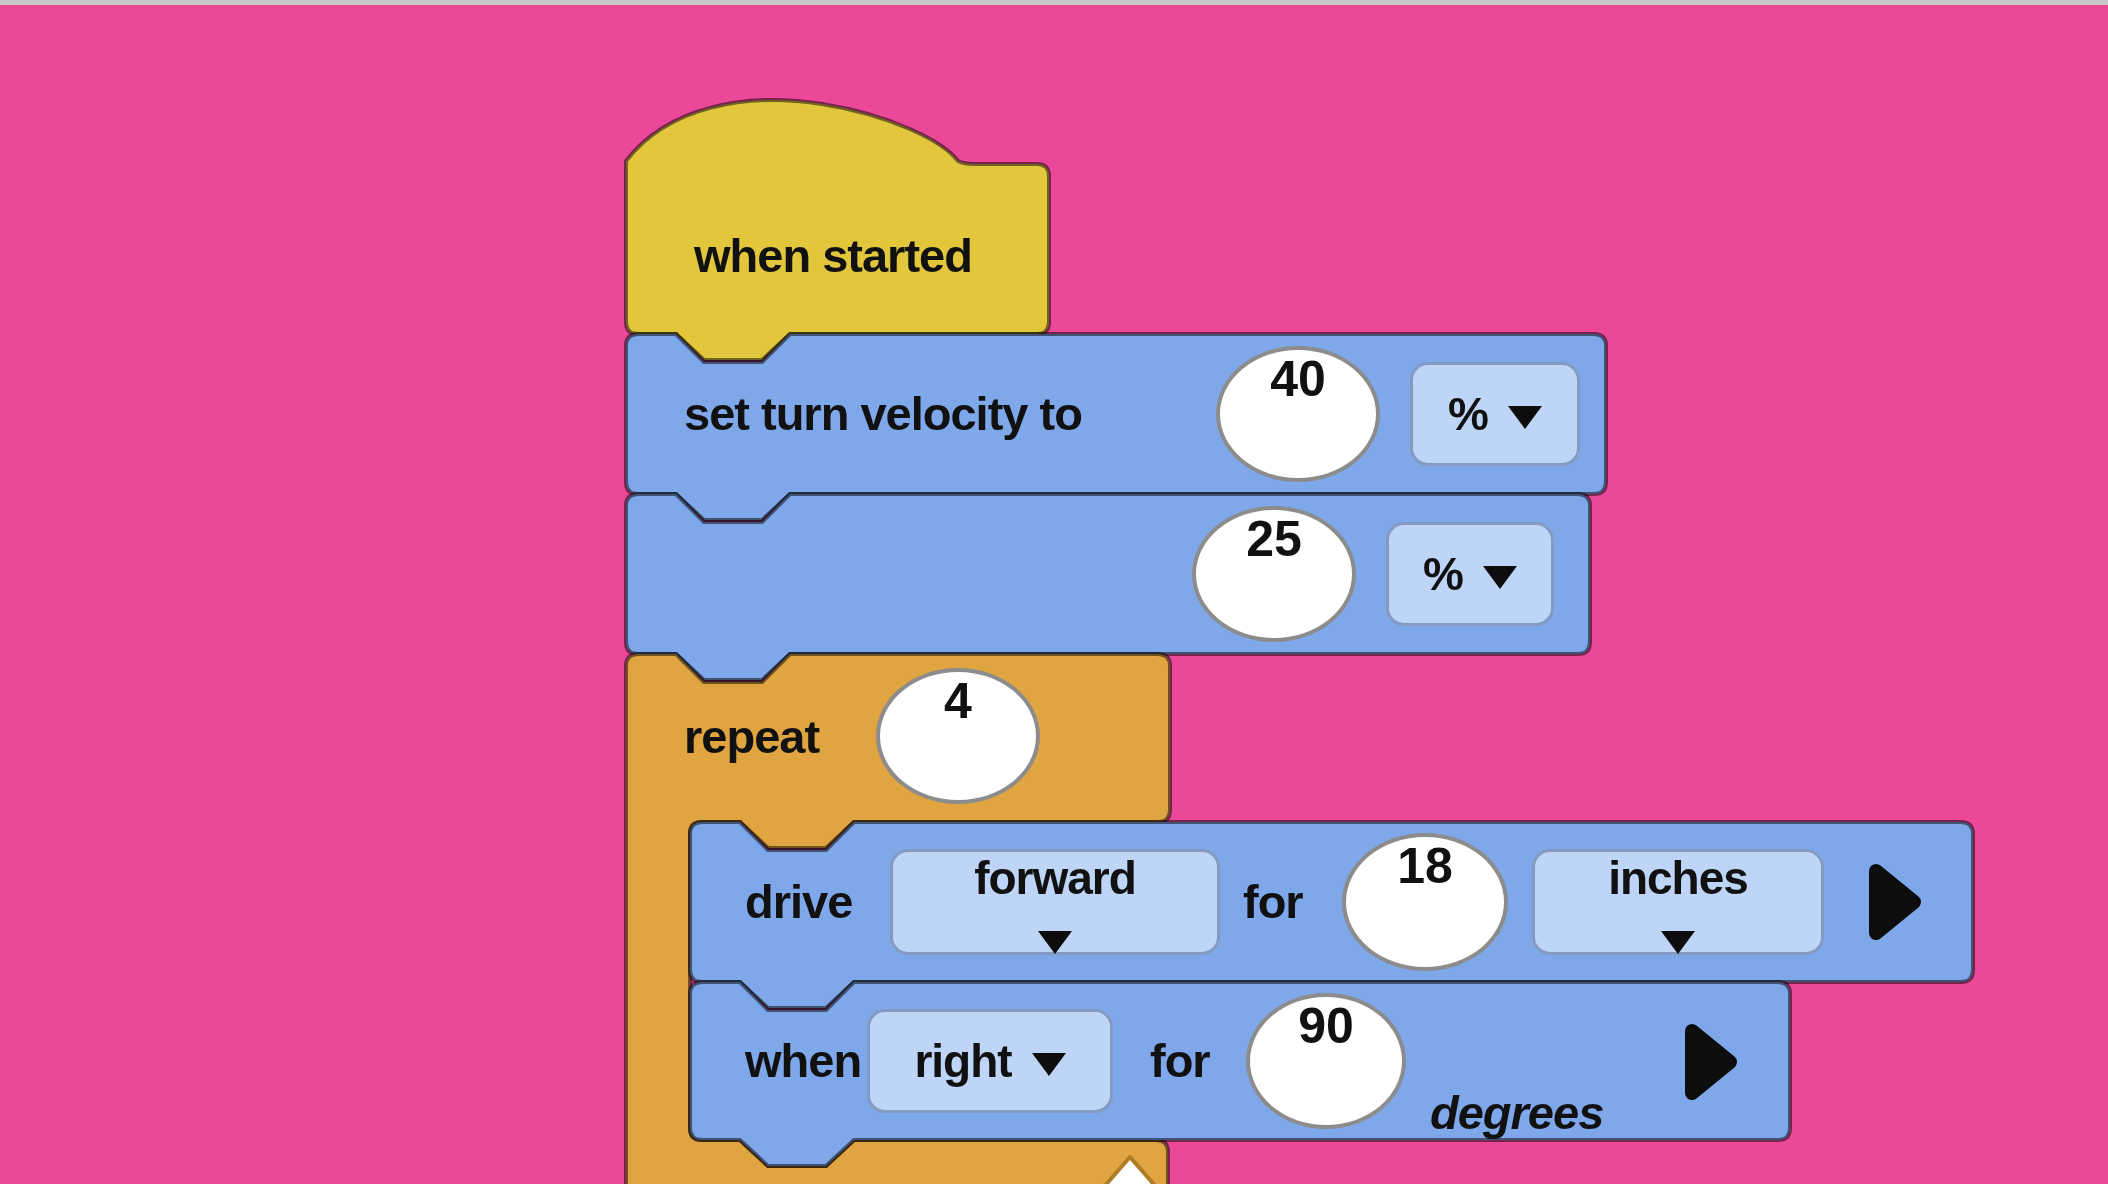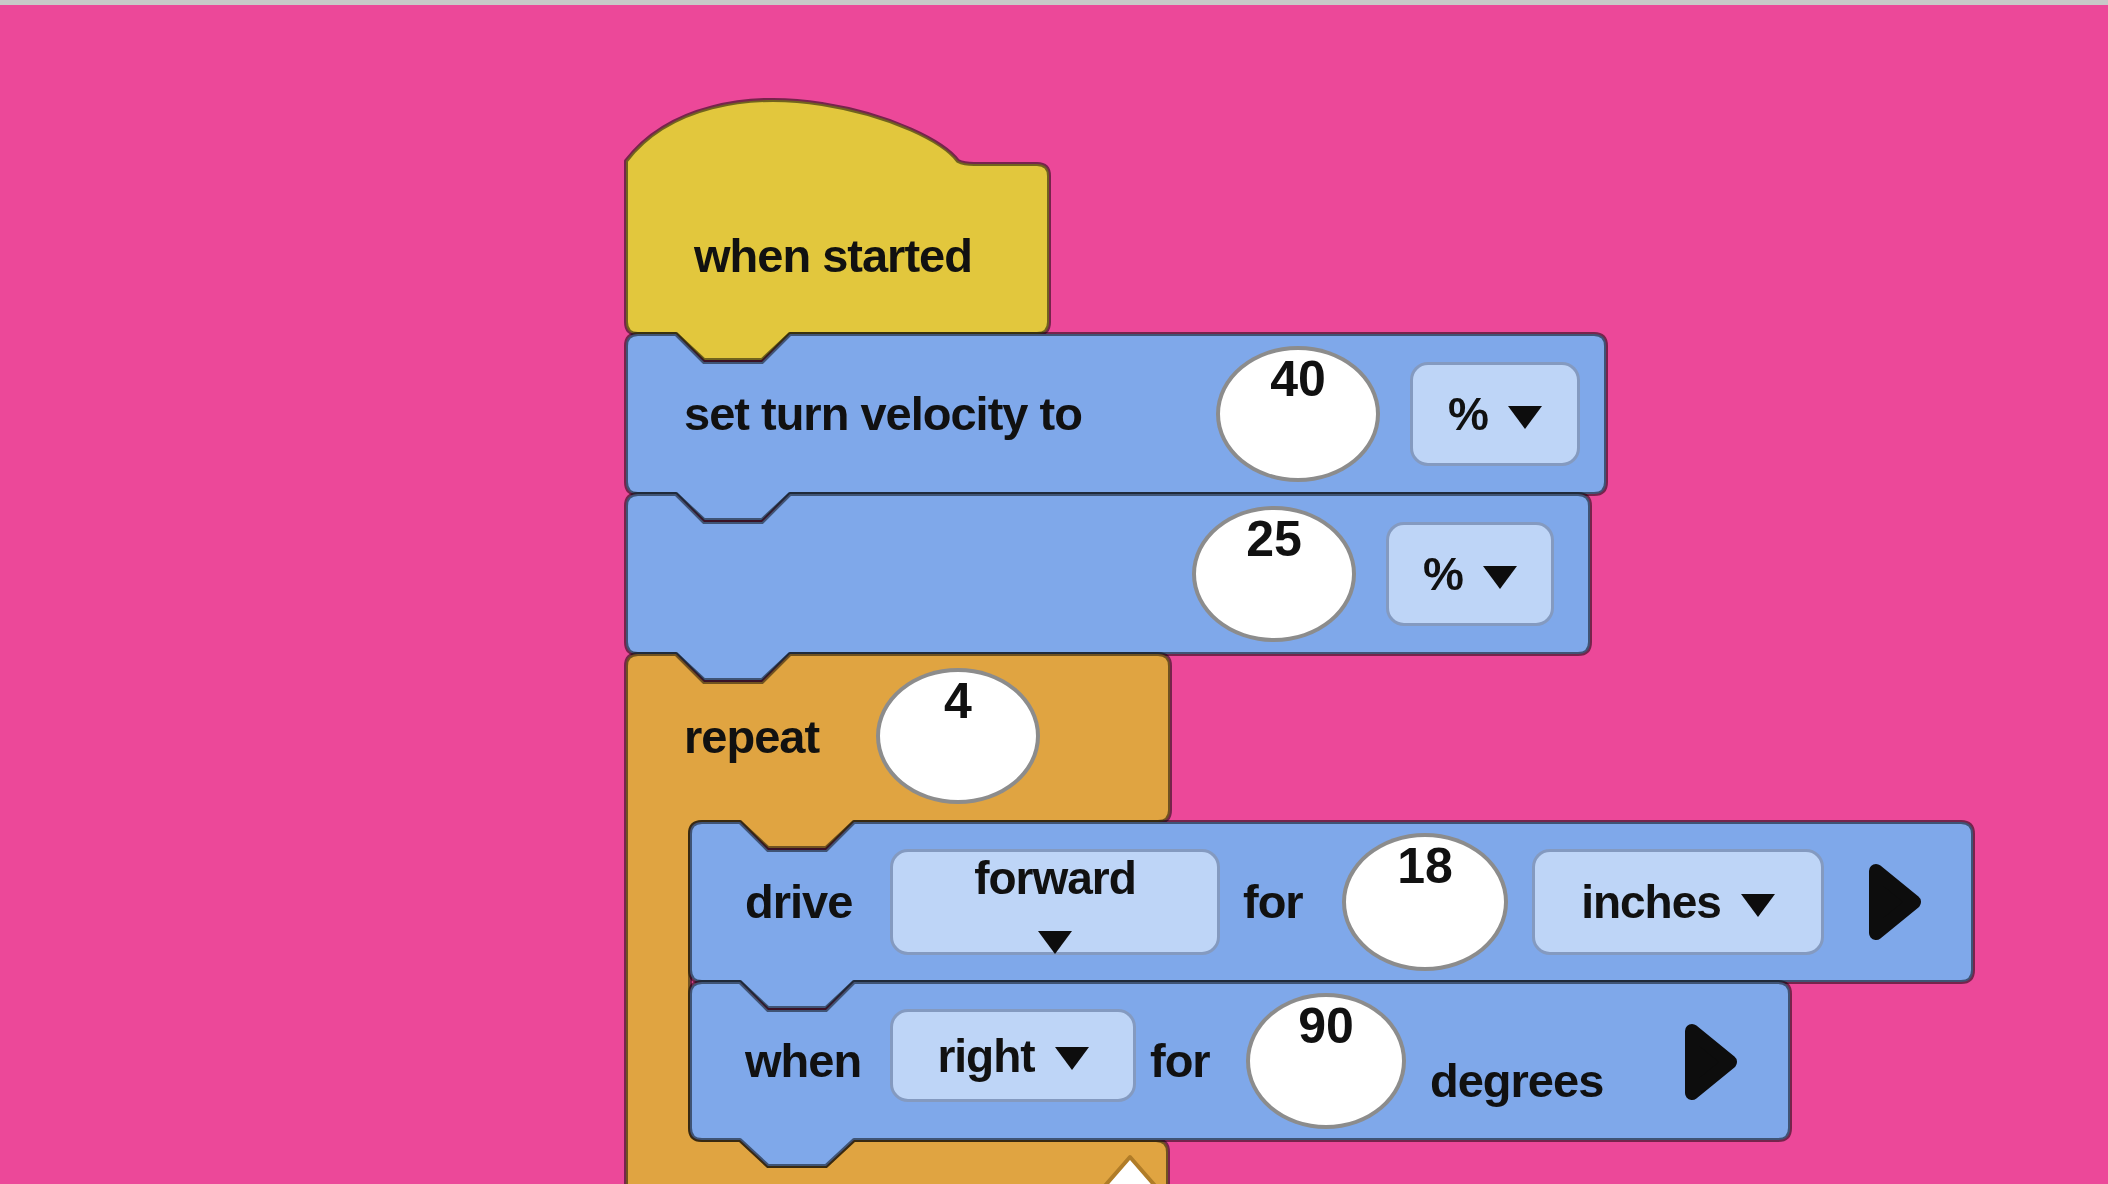--- a/index.html
+++ b/index.html
@@ -82,35 +82,35 @@
 
   <div class="lbl" style="left:745px;top:873px;">drive</div>
   <div class="dd" style="left:890px;top:849px;width:330px;height:106px;flex-direction:column;">
     <span>forward</span>
     <span class="caret"></span>
   </div>
   <div class="lbl" style="left:1243px;top:873px;">for</div>
   <div class="oval" style="left:1342px;top:833px;width:166px;height:138px;">
     <span>18</span>
   </div>
-  <div class="dd" style="left:1532px;top:849px;width:292px;height:106px;">
+  <div class="dd" style="left:1532px;top:849px;width:292px;height:106px;flex-direction:column;">
     <span>inches</span>
     <span class="caret"></span>
   </div>
   <svg class="play" style="left:1866px;top:862px;" width="56" height="80" viewBox="0 0 56 80">
     <polygon points="10,9 48,40 10,71" fill="#0d0d0d" stroke="#0d0d0d" stroke-width="14" stroke-linejoin="round"></polygon>
   </svg>
 
   <div class="lbl" style="left:745px;top:1032px;">when</div>
-  <div class="dd" style="left:867px;top:1009px;width:246px;height:93px;margin-left:23px;">
+  <div class="dd" style="left:867px;top:1009px;width:246px;height:104px;">
     <span>right</span>
     <span class="caret"></span>
   </div>
   <div class="lbl" style="left:1150px;top:1032px;">for</div>
   <div class="oval" style="left:1246px;top:993px;width:160px;height:136px;">
     <span>90</span>
   </div>
-  <div class="lbl" style="left:1430px;top:1052px;">degrees</div>
+  <div class="lbl" style="left:1430px;top:1084px;font-style:italic;">degrees</div>
   <svg class="play" style="left:1682px;top:1022px;" width="56" height="80" viewBox="0 0 56 80">
     <polygon points="10,9 48,40 10,71" fill="#0d0d0d" stroke="#0d0d0d" stroke-width="14" stroke-linejoin="round"></polygon>
   </svg>
 
 </div>
 
 </body></html>

